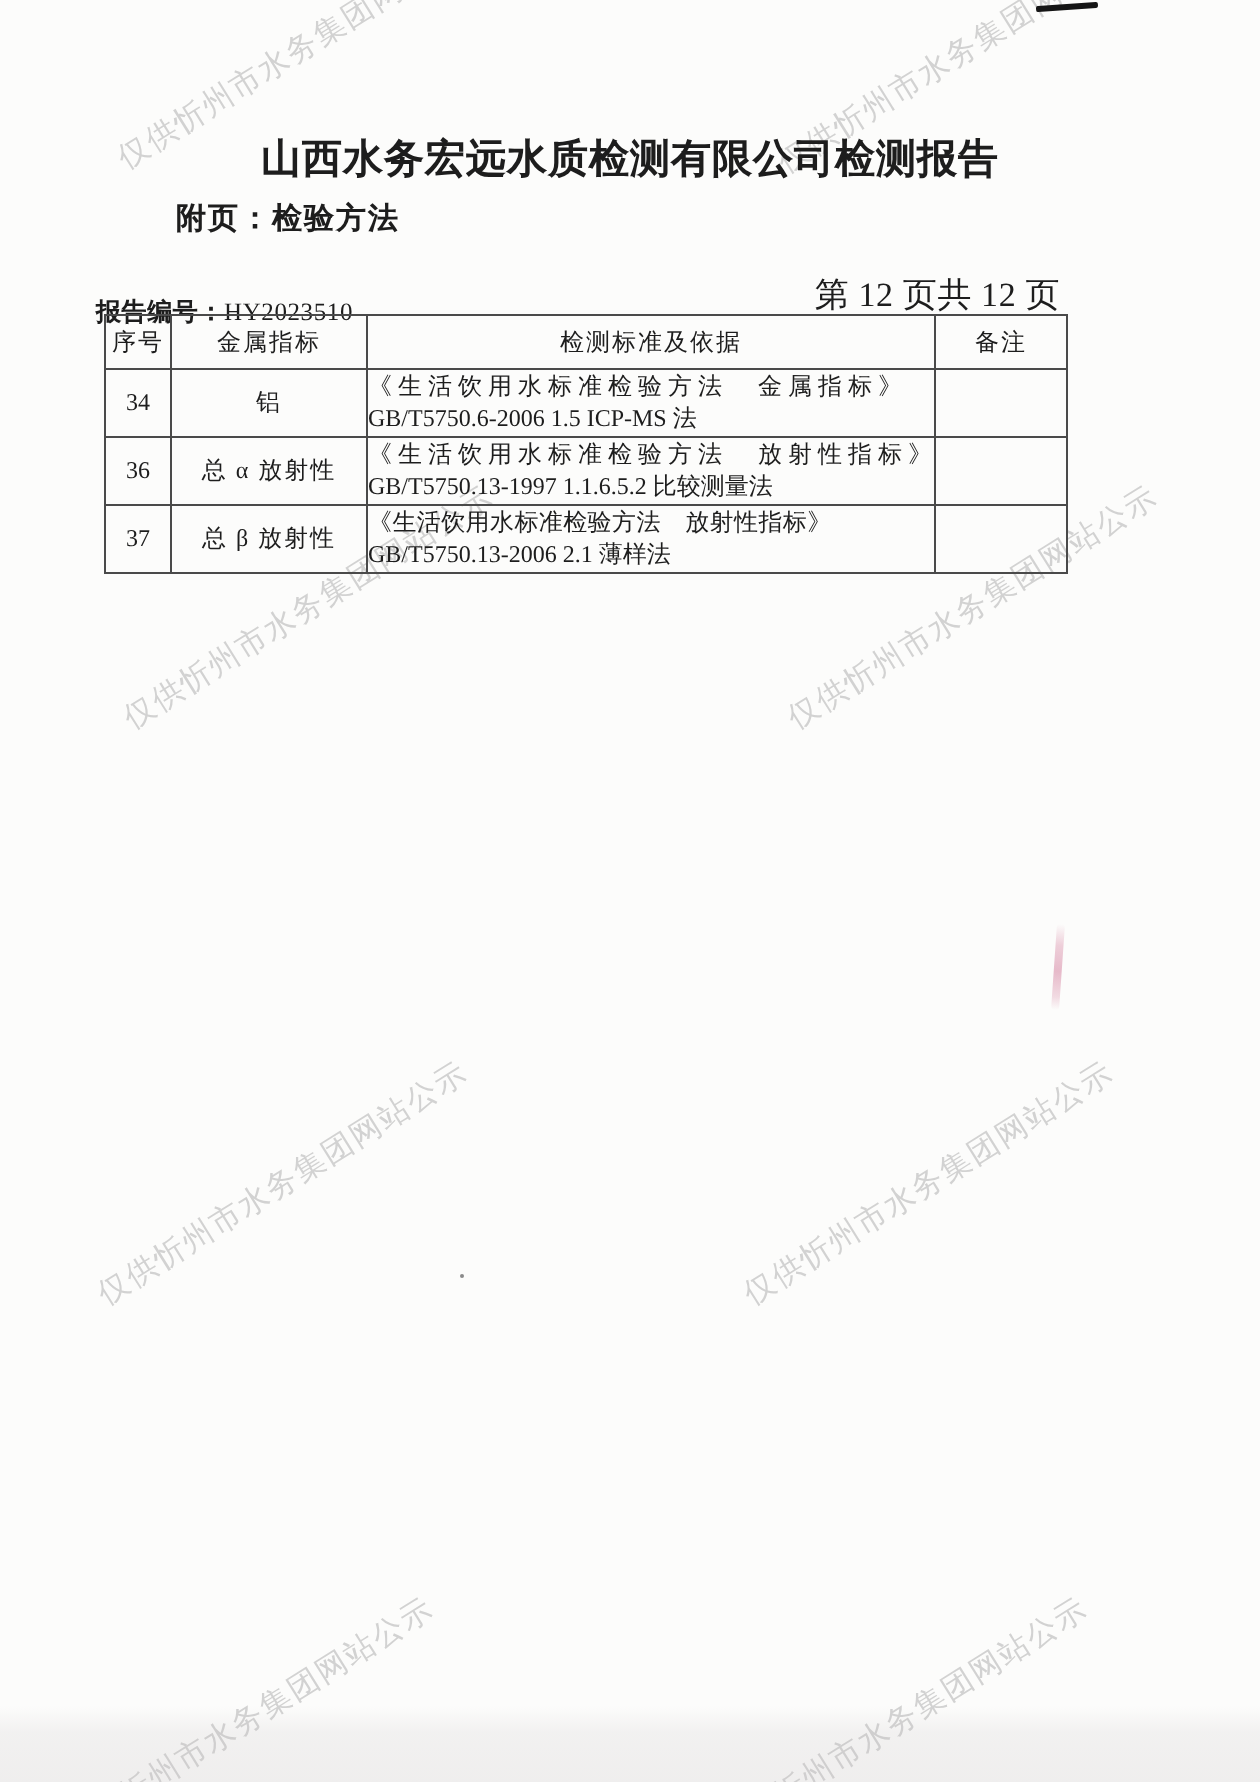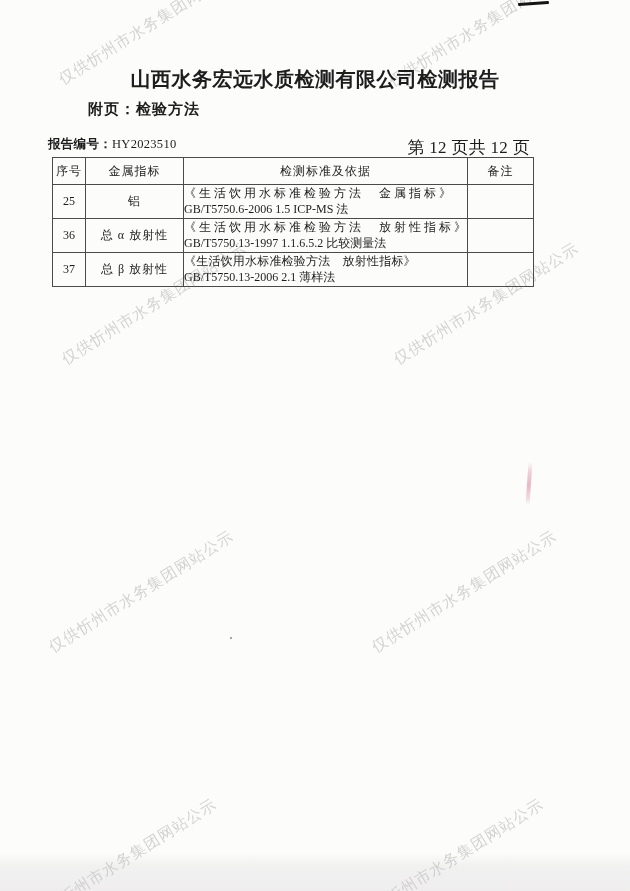--- a/index.html
+++ b/index.html
@@ -38,21 +38,21 @@
     text-align:center;
     font-family:"DejaVu Sans","Liberation Sans",sans-serif;
     font-weight:bold;font-size:20px;letter-spacing:.5px;
   }
   .subtitle{
     position:absolute;top:100px;left:40px;
     font-family:"DejaVu Sans","Liberation Sans",sans-serif;
     font-weight:bold;font-size:15px;letter-spacing:1px;padding-left:48px;
   }
   .meta-left{
-    position:absolute;top:136px;left:48px;
+    position:absolute;top:148px;left:48px;
     font-size:12.5px;letter-spacing:.3px;
   }
   .meta-left .lbl{font-weight:bold;}
   .meta-right{
     position:absolute;top:136px;right:100px;
     font-size:17px;letter-spacing:.3px;
   }
   
   table.methods{
     position:absolute;top:157px;left:52px;
@@ -152,21 +152,21 @@
       <tr>
         <th>序号</th>
         <th>金属指标</th>
         <th>检测标准及依据</th>
         <th>备注</th>
       </tr>
     </thead>
     <tbody>
 
     <tr>
-      <td class="c-seq">25</td>
+      <td class="c-seq">34</td>
       <td class="c-item">铝</td>
       <td class="c-std">
         <div class="std-l1">《生活饮用水标准检验方法　金属指标》</div>
         <div class="std-l2">GB/T5750.6-2006  1.5 ICP-MS 法</div>
       </td>
       <td class="c-remark"></td>
     </tr>
 
 
     <tr>

